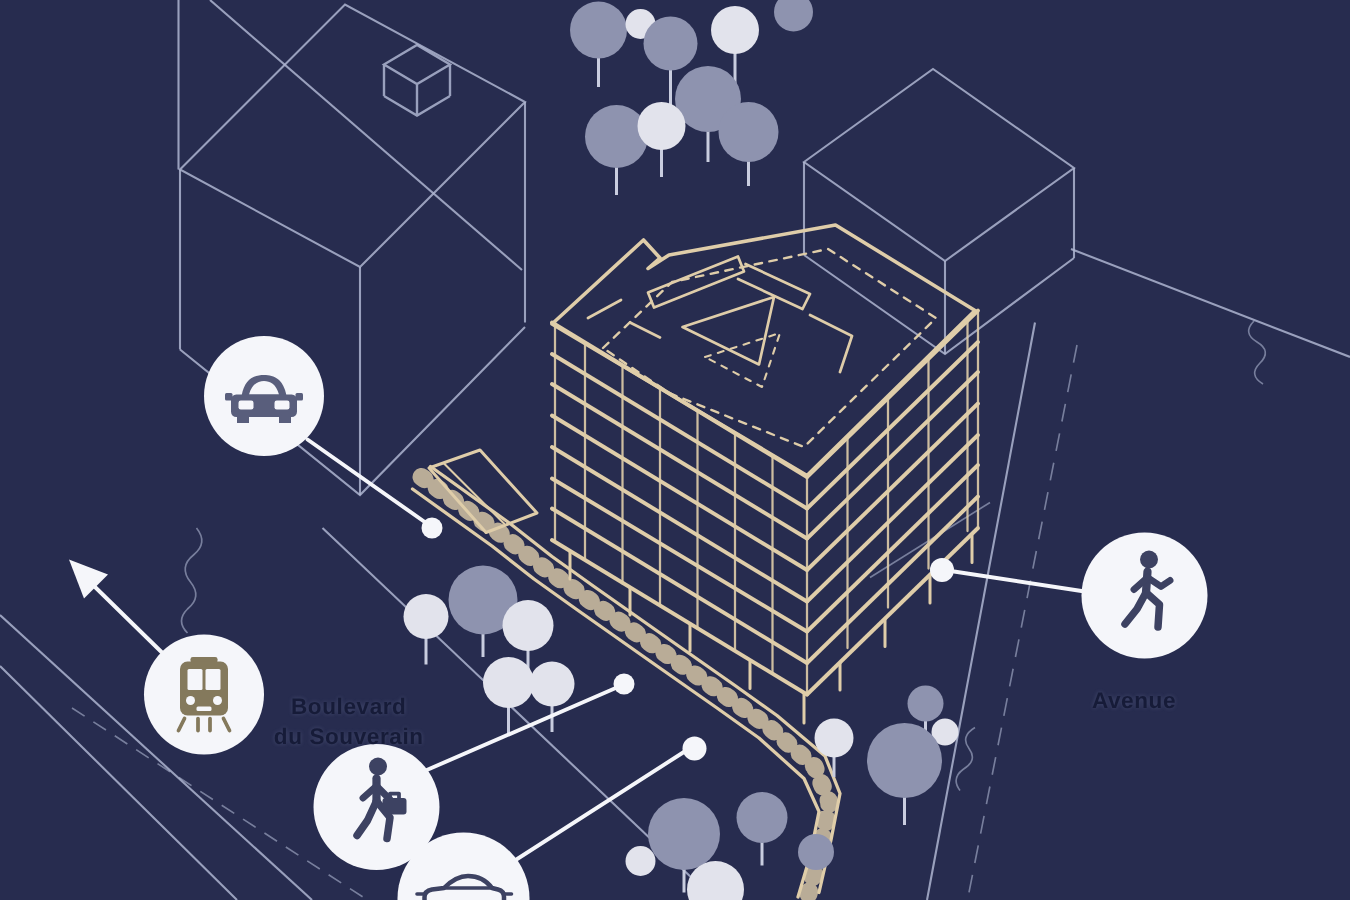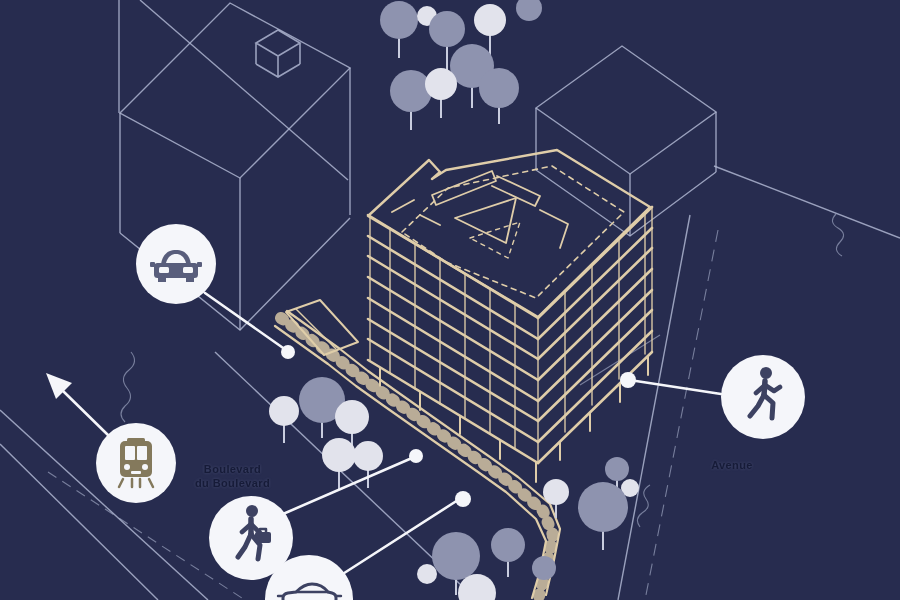--- a/index.html
+++ b/index.html
@@ -21,21 +21,21 @@
   .lead{stroke:var(--c-white,#f5f6fa);stroke-width:2.6;fill:none;stroke-linecap:round;}
   .inavy{fill:var(--c-navy,#3d4262);}
   .inavy-s{stroke:var(--c-navy,#3d4262);fill:none;stroke-linecap:round;stroke-linejoin:round;}
   .icar{fill:var(--c-cargray,#595e7c);}
   .iolive{fill:var(--c-olive,#84795c);}
   .iolive-s{stroke:var(--c-olive,#84795c);fill:none;stroke-linecap:round;}
   .iwhite{fill:var(--c-white,#f5f6fa);}
   .label{
     position:absolute;text-align:center;
     color:var(--c-label,#161b38);
-    font-size:11px;line-height:1.3;letter-spacing:.4px;font-weight:700;
+    font-size:15px;line-height:1.3;letter-spacing:.4px;font-weight:700;
     text-shadow:0 0 3px rgba(150,160,200,.28);
     white-space:nowrap;
   }
 </style>
 </head>
 <body>
 
 <div class="stage">
 <svg width="900" height="600" viewBox="0 0 900 600">
 
@@ -264,18 +264,18 @@
     <g transform="translate(309,597)">
       <path class="inavy-s" stroke-width="3" d="M-26,8 L-26,1 Q-26,-3 -21,-4 L-13,-5 Q-5,-13 3,-13 Q13,-13 19,-5 L23,-4 Q27,-3 27,1 L27,8"></path>
       <path class="inavy-s" stroke-width="2.4" d="M-13,-5 L19,-5"></path>
       <path class="inavy-s" stroke-width="2.4" d="M-26,-1 L-31,-1 M27,-1 L32,-1"></path>
     </g>
   </g>
 </svg>
 
   <div class="label" style="left:150px;top:462px;width:165px;">
     <div>Boulevard</div>
-    <div>du Boulevard</div>
+    <div>du Souverain</div>
   </div>
-  <div class="label" style="left:652px;top:458px;width:160px;text-align:center;">
+  <div class="label" style="left:676px;top:458px;width:160px;text-align:center;">
     <div>Avenue</div>
   </div>
 </div>
 
 </body></html>

